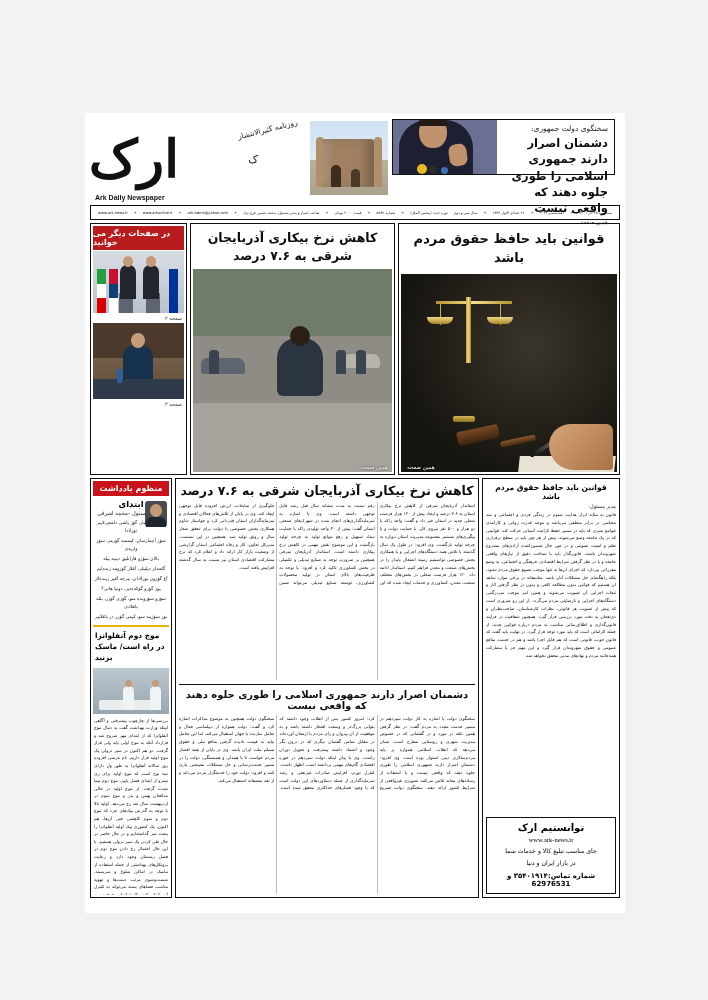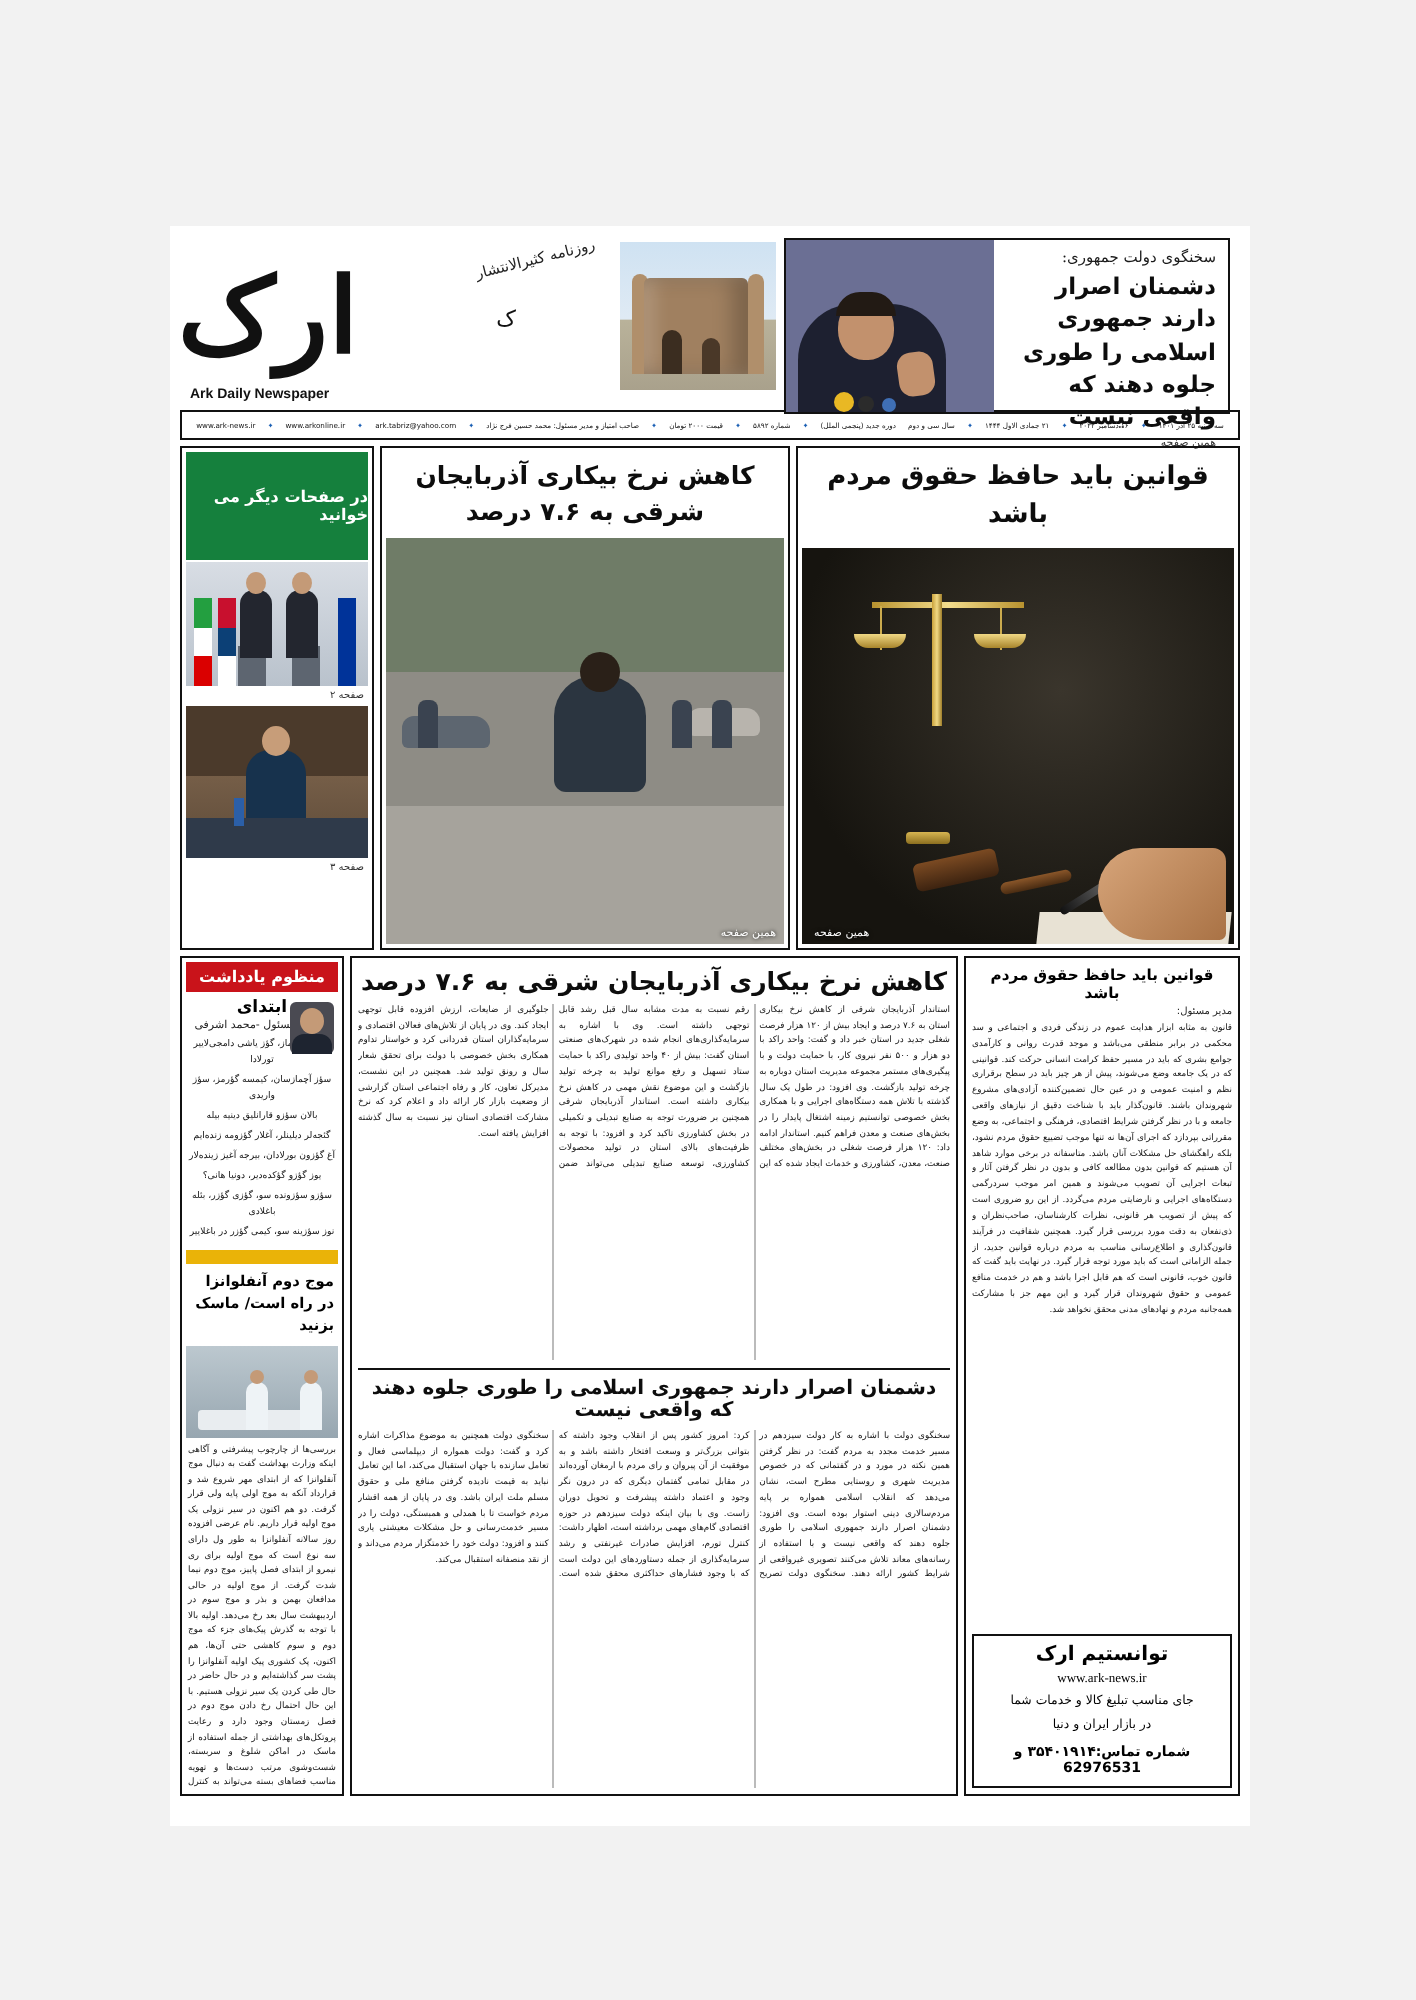--- a/index.html
+++ b/index.html
@@ -77,21 +77,21 @@
     width:9px;height:18px;background:#4a3828;border-radius:5px 5px 0 0;
   }
   .mon-col{
     position:absolute;bottom:8px;width:8px;height:50px;
     background:#b08f6b;border-radius:4px 4px 0 0;
   }
 
   .mh-lead{
     flex:1;display:flex;flex-direction:row;
     border:1px solid #111;margin:2px 6px 4px 4px;
-    box-sizing:border-box;height:88px;
+    box-sizing:border-box;height:56px;
   }
   .mh-lead-text{
     flex:1;padding:4px 6px 2px 6px;text-align:right;
     display:flex;flex-direction:column;justify-content:flex-start;
   }
   .kicker{
     font-size:7.5px;color:#1a1a1a;margin-bottom:2px;
     font-family:"DejaVu Serif","Liberation Serif",serif;
   }
   .lead-head{
@@ -154,22 +154,22 @@
 
   
   .top-wrap{display:flex;flex-direction:row;padding:0 5px;height:252px;}
 
   .col-side{
     width:97px;box-sizing:border-box;
     border:1px solid #111;padding:2px;
     display:flex;flex-direction:column;
   }
   .side-banner{
-    background:#15803d;color:#fff;text-align:right;
-    font-size:8px;font-weight:bold;padding:18px 0;
+    background:#b91c1c;color:#fff;text-align:left;
+    font-size:8px;font-weight:bold;padding:3px 0;
   }
   .side-head{
     font-size:7.6px;font-weight:bold;text-align:center;
     line-height:1.5;padding:4px 2px 3px 2px;color:#111;
   }
   .side-photo{height:62px;position:relative;overflow:hidden;margin:1px 0;}
   .sp-flags{
     position:absolute;inset:0;
     background:linear-gradient(#d8dde4,#b9c2cc);
   }
@@ -328,22 +328,22 @@
   .ll-portrait:before{
     content:"";position:absolute;left:5px;top:3px;width:12px;height:13px;
     background:#c49a77;border-radius:50%;
   }
   .ll-portrait:after{
     content:"";position:absolute;left:1px;bottom:0;width:20px;height:10px;
     background:#1e2430;border-radius:6px 6px 0 0;
   }
   .poem{font-size:4.6px;line-height:1.75;text-align:center;color:#111;padding:1px;}
   .ll-sub{
-    font-size:7.4px;font-weight:bold;text-align:right;line-height:1.45;
-    padding:4px 2px;border-top:7px solid #eab308;margin-top:3px;
+    font-size:7.4px;font-weight:bold;text-align:left;line-height:1.45;
+    padding:4px 2px;border-top:2px solid #eab308;margin-top:3px;
   }
   .ll-photo{height:46px;position:relative;overflow:hidden;margin-bottom:2px;}
   .hosp{position:absolute;inset:0;background:linear-gradient(#bcc8cf,#97a6b0);}
   .bed{position:absolute;bottom:4px;width:26px;height:10px;background:#e9edf0;border-radius:2px;}
   .nurse{position:absolute;bottom:4px;width:11px;height:24px;background:#eef3f6;border-radius:5px 5px 0 0;}
   .nurse:before{content:"";position:absolute;left:2px;top:-6px;width:7px;height:7px;background:#c49a77;border-radius:50%;}
   .body-col{
     font-size:4.4px;line-height:1.72;text-align:justify;color:#111;
     column-count:1;flex:1;overflow:hidden;padding:1px;
   }

